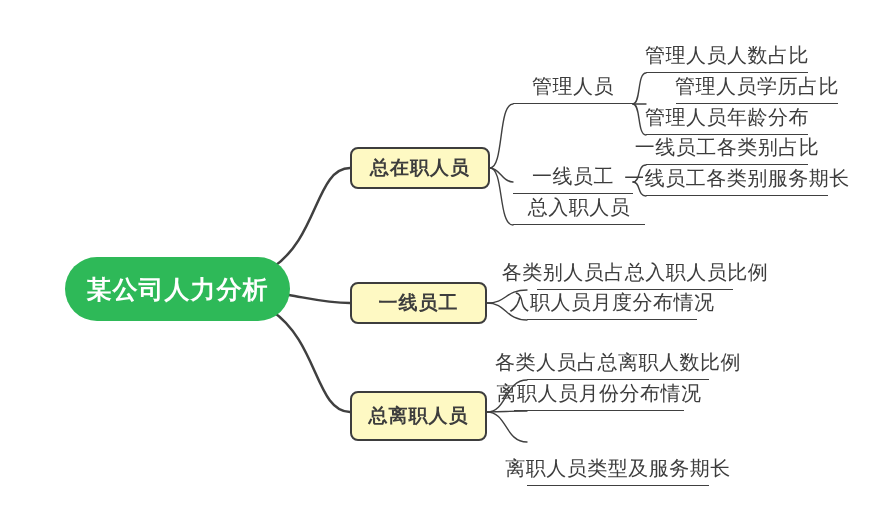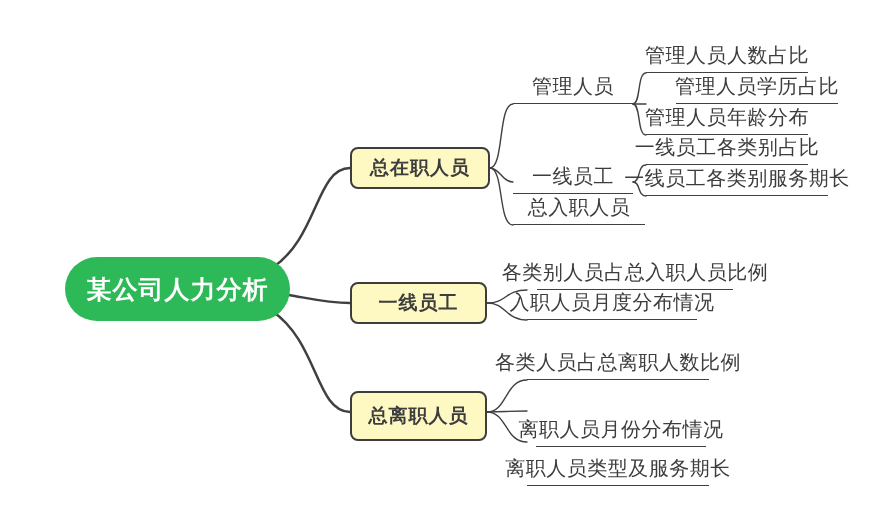--- a/index.html
+++ b/index.html
@@ -81,16 +81,16 @@
   <div class="node line-node" style="left:676px;top:80px;width:162px;height:24px;">管理人员学历占比</div>
   <div class="node line-node" style="left:646px;top:111px;width:162px;height:24px;">管理人员年龄分布</div>
 
   <div class="node line-node" style="left:646px;top:141px;width:162px;height:24px;">一线员工各类别占比</div>
   <div class="node line-node" style="left:646px;top:172px;width:182px;height:24px;">一线员工各类别服务期长</div>
 
   <div class="node line-node" style="left:527px;top:266px;width:196px;height:24px;margin-left:10px;">各类别人员占总入职人员比例</div>
   <div class="node line-node" style="left:527px;top:296px;width:170px;height:24px;">入职人员月度分布情况</div>
 
   <div class="node line-node" style="left:527px;top:356px;width:182px;height:24px;">各类人员占总离职人数比例</div>
-  <div class="node line-node" style="left:536px;top:387px;width:170px;height:24px;margin-top:36px;">离职人员月份分布情况</div>
+  <div class="node line-node" style="left:514px;top:387px;width:170px;height:24px;">离职人员月份分布情况</div>
   <div class="node line-node" style="left:527px;top:418px;width:182px;height:24px;margin-top:44px;">离职人员类型及服务期长</div>
 
 </div>
 
 </body></html>

